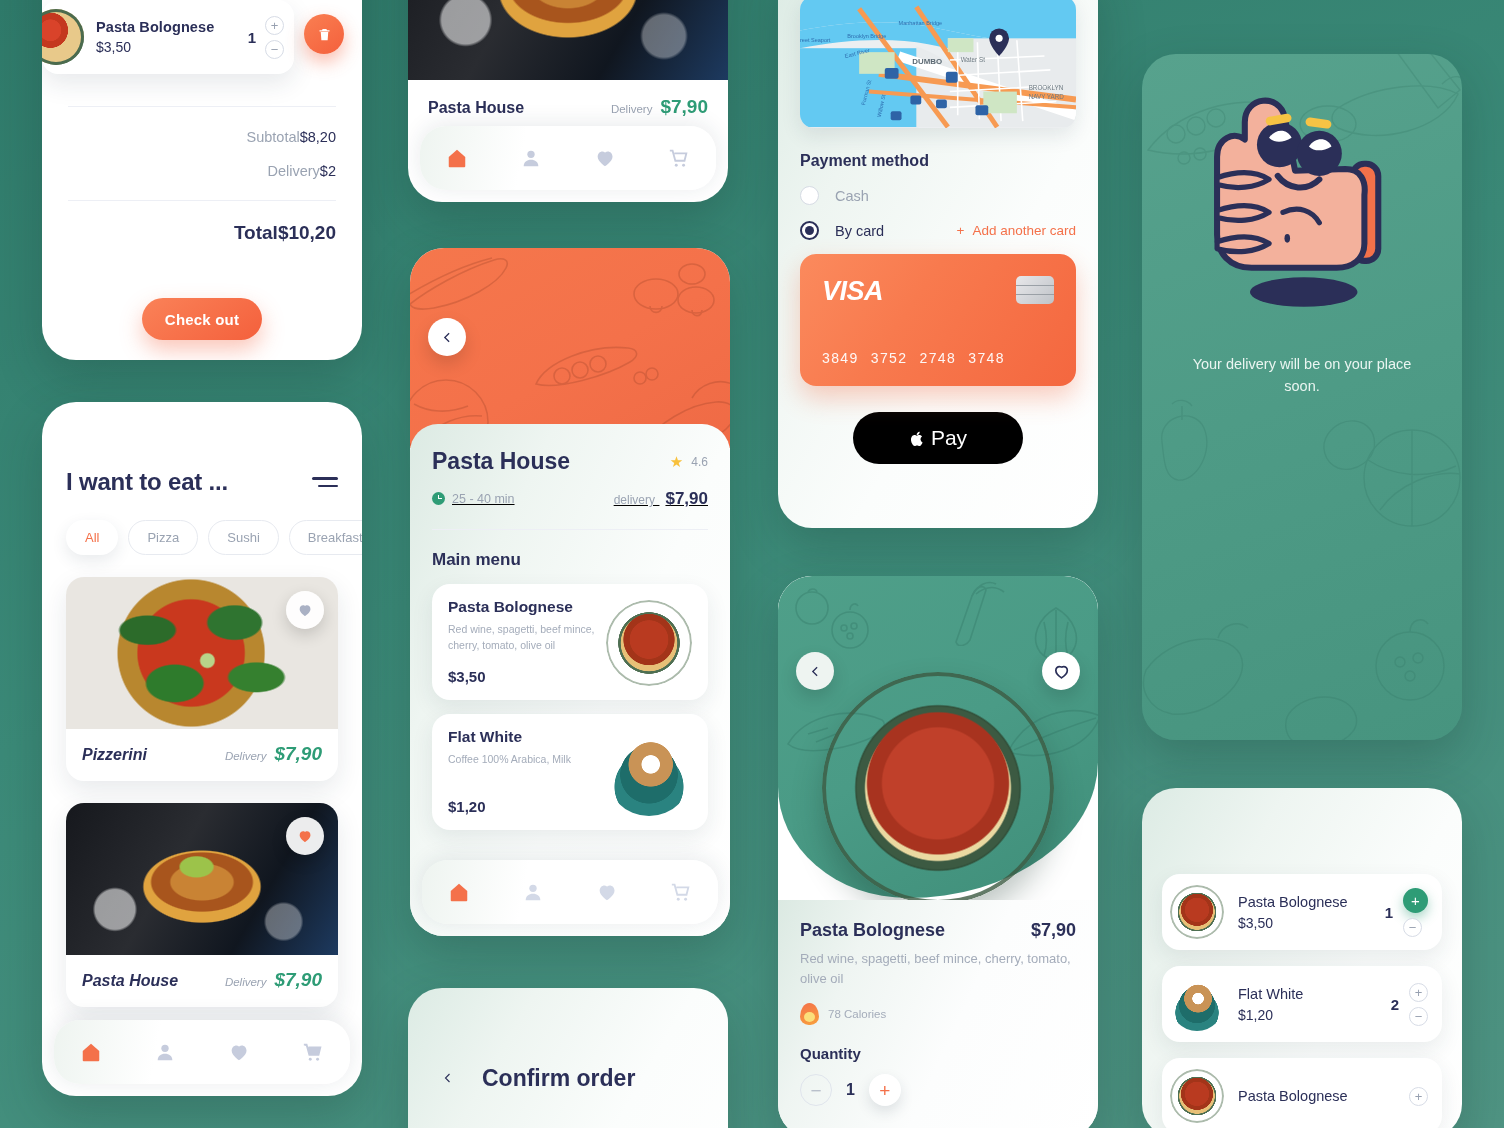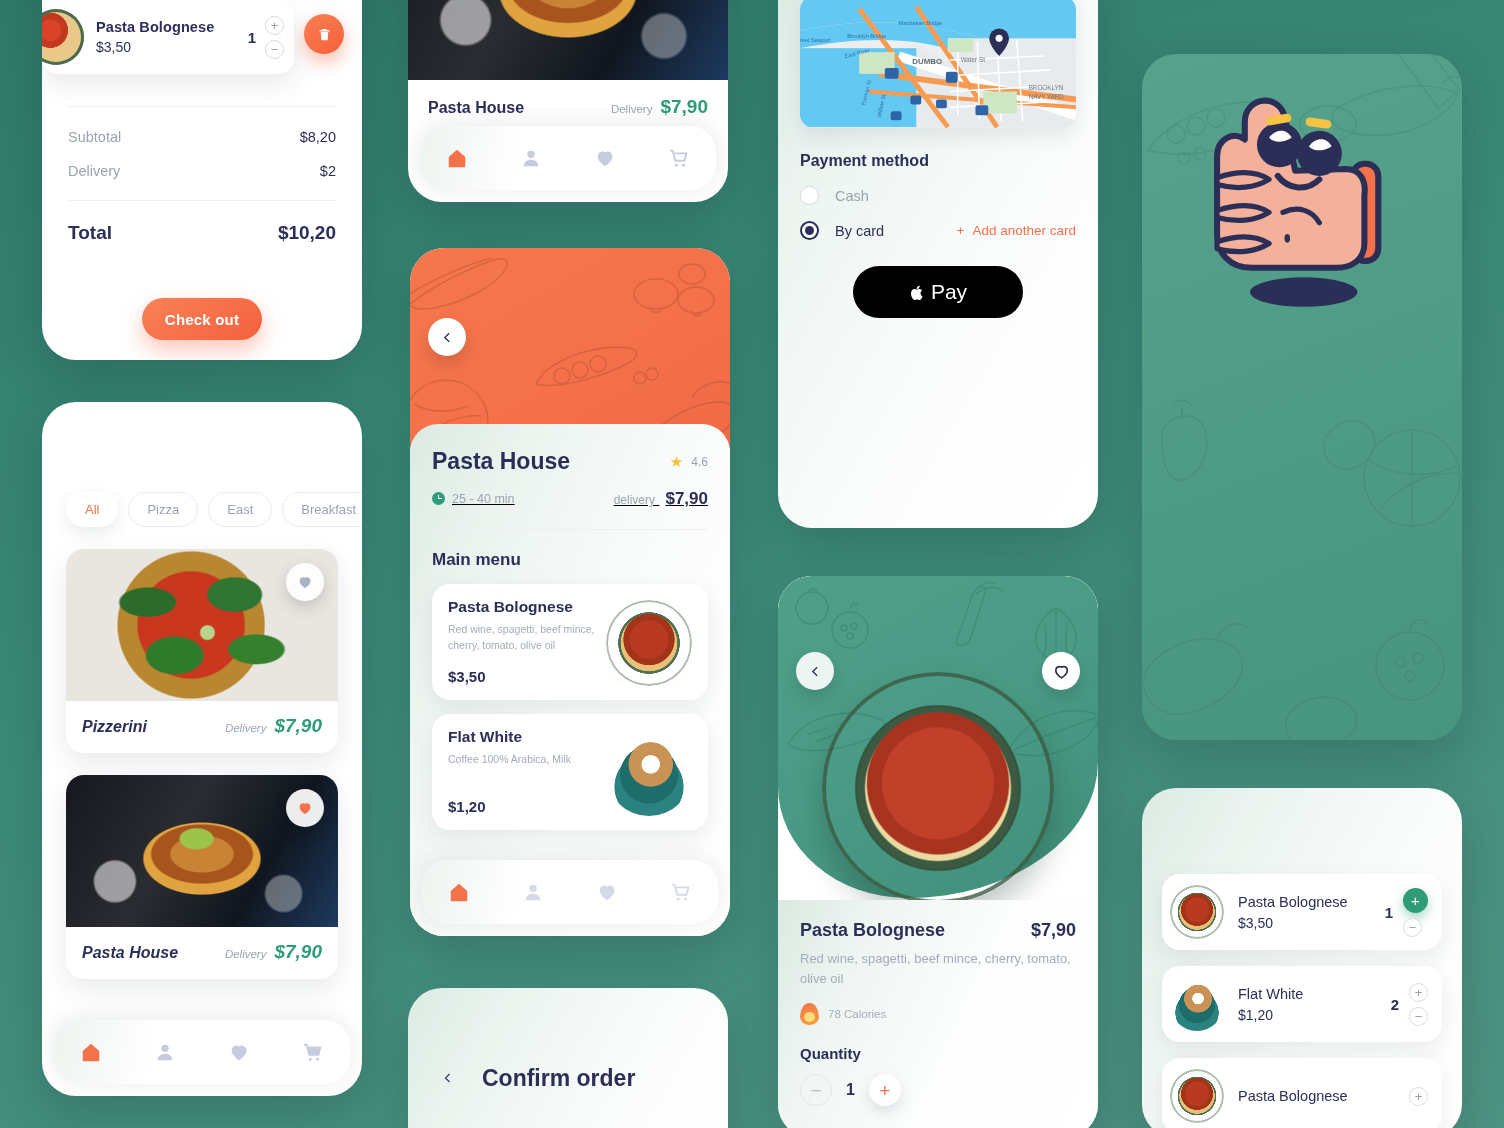--- a/index.html
+++ b/index.html
@@ -42,21 +42,21 @@
   .stepv { display:flex; flex-direction:column; gap: 5px; }
   .circ { width: 19px; height: 19px; border-radius: 50%; border: 1.4px solid #d7dce6;
           display:flex; align-items:center; justify-content:center; color:#97a0b0; font-size: 13px; line-height:1; background:#fff;}
   .cs-trash {
     position:absolute; right: 18px; top: 100px; width: 40px; height: 40px; border-radius:50%;
     background: linear-gradient(145deg,#fa7f52,#f4603c); display:flex; align-items:center; justify-content:center;
     box-shadow: 0 8px 18px rgba(244,96,60,.42);
   }
   .cs-trash svg { width: 15px; height: 15px; fill:#fff; }
   .hr { height:1px; background:#edeff5; }
-  .cs-line { display:flex; justify-content:space-between; align-items:center; font-size: 14.5px; }
+  .cs-line { display:flex; justify-content:flex-end; align-items:center; font-size: 14.5px; }
   .cs-total { font-size: 19px; font-weight: 700; color:#2b2f58; }
   .btn-orange {
     background: linear-gradient(145deg,#fa8258,#f4603c); color:#fff; border:none; border-radius: 26px;
     font-family:"Liberation Sans",sans-serif; font-weight:700; letter-spacing:.2px;
     box-shadow: 0 10px 22px rgba(244,96,60,.36); cursor:pointer;
   }
 
   
   #p-browse { left: 42px; top: 402px; width: 320px; height: 694px; }
   .br-pad { padding: 66px 24px 0 24px; }
@@ -278,25 +278,32 @@
         <span class="cs-total">Total</span>
         <span class="cs-total">$10,20</span>
       </div>
 
       <button class="btn-orange" style="position:absolute;left:100px;top:384px;width:120px;height:42px;font-size:15px;">Check out</button>
     </div>
   </div>
 
   <div class="phone" id="p-browse">
     <div class="br-pad">
+      <div class="br-head">
+        <div class="br-title">I want to eat ...</div>
+        <div class="burger">
+            <i></i>
+            <i></i>
+          </div>
+      </div>
 
       <div class="chips">
         <div class="chip active">All</div>
         <div class="chip">Pizza</div>
-        <div class="chip">East</div>
+        <div class="chip">Sushi</div>
         <div class="chip">Breakfast</div>
       </div>
 
       <div class="rcard">
         <div class="rimg pizza-img">
           <div class="heartbtn">
             <svg viewBox="0 0 24 24" fill="#aab1c4">
                 <path d="M12 21s-8-5.2-8-10.3C4 7.4 6.3 5 9.2 5c1.7 0 3 .9 2.8 1.6C12 5.9 13.3 5 15 5c2.9 0 5.2 2.4 5.2 5.7C20.2 15.8 12 21 12 21z"></path>
               </svg>
           </div>
@@ -537,20 +544,30 @@
 
       <div class="radio-row">
         <div class="radio on"></div>
         <div class="radio-lab navy">By card</div>
         <div class="addcard">
           <span>+</span>
           <span>Add another card</span>
         </div>
       </div>
 
+      <div class="card">
+        <div class="visa">VISA</div>
+        <div class="chip-ic"></div>
+        <div class="cardno">
+          <span>3849</span>
+          <span>3752</span>
+          <span>2748</span>
+          <span>3748</span>
+        </div>
+      </div>
 
       <div class="applepay">
         <svg viewBox="0 0 24 24" width="17" height="17" fill="#fff">
             <path d="M16.3 12.9c0-2.5 2-3.7 2.1-3.8-1.1-1.7-2.9-1.9-3.6-1.9-1.5-.2-3 .9-3.8.9-.8 0-2-.9-3.3-.9C6 7.3 4.4 8.3 3.6 9.9c-1.8 3.1-.5 7.7 1.3 10.2.9 1.2 1.9 2.6 3.2 2.5 1.3-.1 1.8-.8 3.3-.8s2 .8 3.3.8c1.4 0 2.3-1.2 3.1-2.5.6-.9.9-1.4 1.4-2.4-2.4-.9-2.9-4-2.9-3.8zM14 5.6c.7-.9 1.2-2.1 1-3.3-1 0-2.3.7-3 1.6-.7.8-1.3 2-1.1 3.2 1.2.1 2.4-.6 3.1-1.5z"></path>
           </svg>
         <span>Pay</span>
       </div>
     </div>
   </div>
 
@@ -678,20 +695,21 @@
         <circle cx="124" cy="82" r="26" fill="#2b2f58"></circle>
         <circle cx="170" cy="92" r="26" fill="#2b2f58"></circle>
         <path d="M112 74 C120 62 134 64 138 74 C128 80 118 80 112 74z" fill="#ffffff"></path>
         <path d="M158 84 C166 72 180 74 184 84 C174 90 164 90 158 84z" fill="#ffffff"></path>
         <rect x="108" y="48" width="30" height="10" rx="5" fill="#f6c344" transform="rotate(-10 123 53)"></rect>
         <rect x="154" y="52" width="30" height="10" rx="5" fill="#f6c344" transform="rotate(8 169 57)"></rect>
         <path d="M122 118 C134 134 156 136 170 122" stroke="#2b2f58" stroke-width="7" fill="none" stroke-linecap="round"></path>
       </svg>
     </div>
 
+    <div class="su-sub">Your delivery will be on your place soon.</div>
   </div>
 
   <div class="phone soft" id="p-cart">
     <div class="yc-pad">
 
       <div class="yc-item">
         <div class="yc-thumb bowl"></div>
         <div class="yc-info">
           <div class="yc-name">Pasta Bolognese</div>
           <div class="yc-price">$3,50</div>

